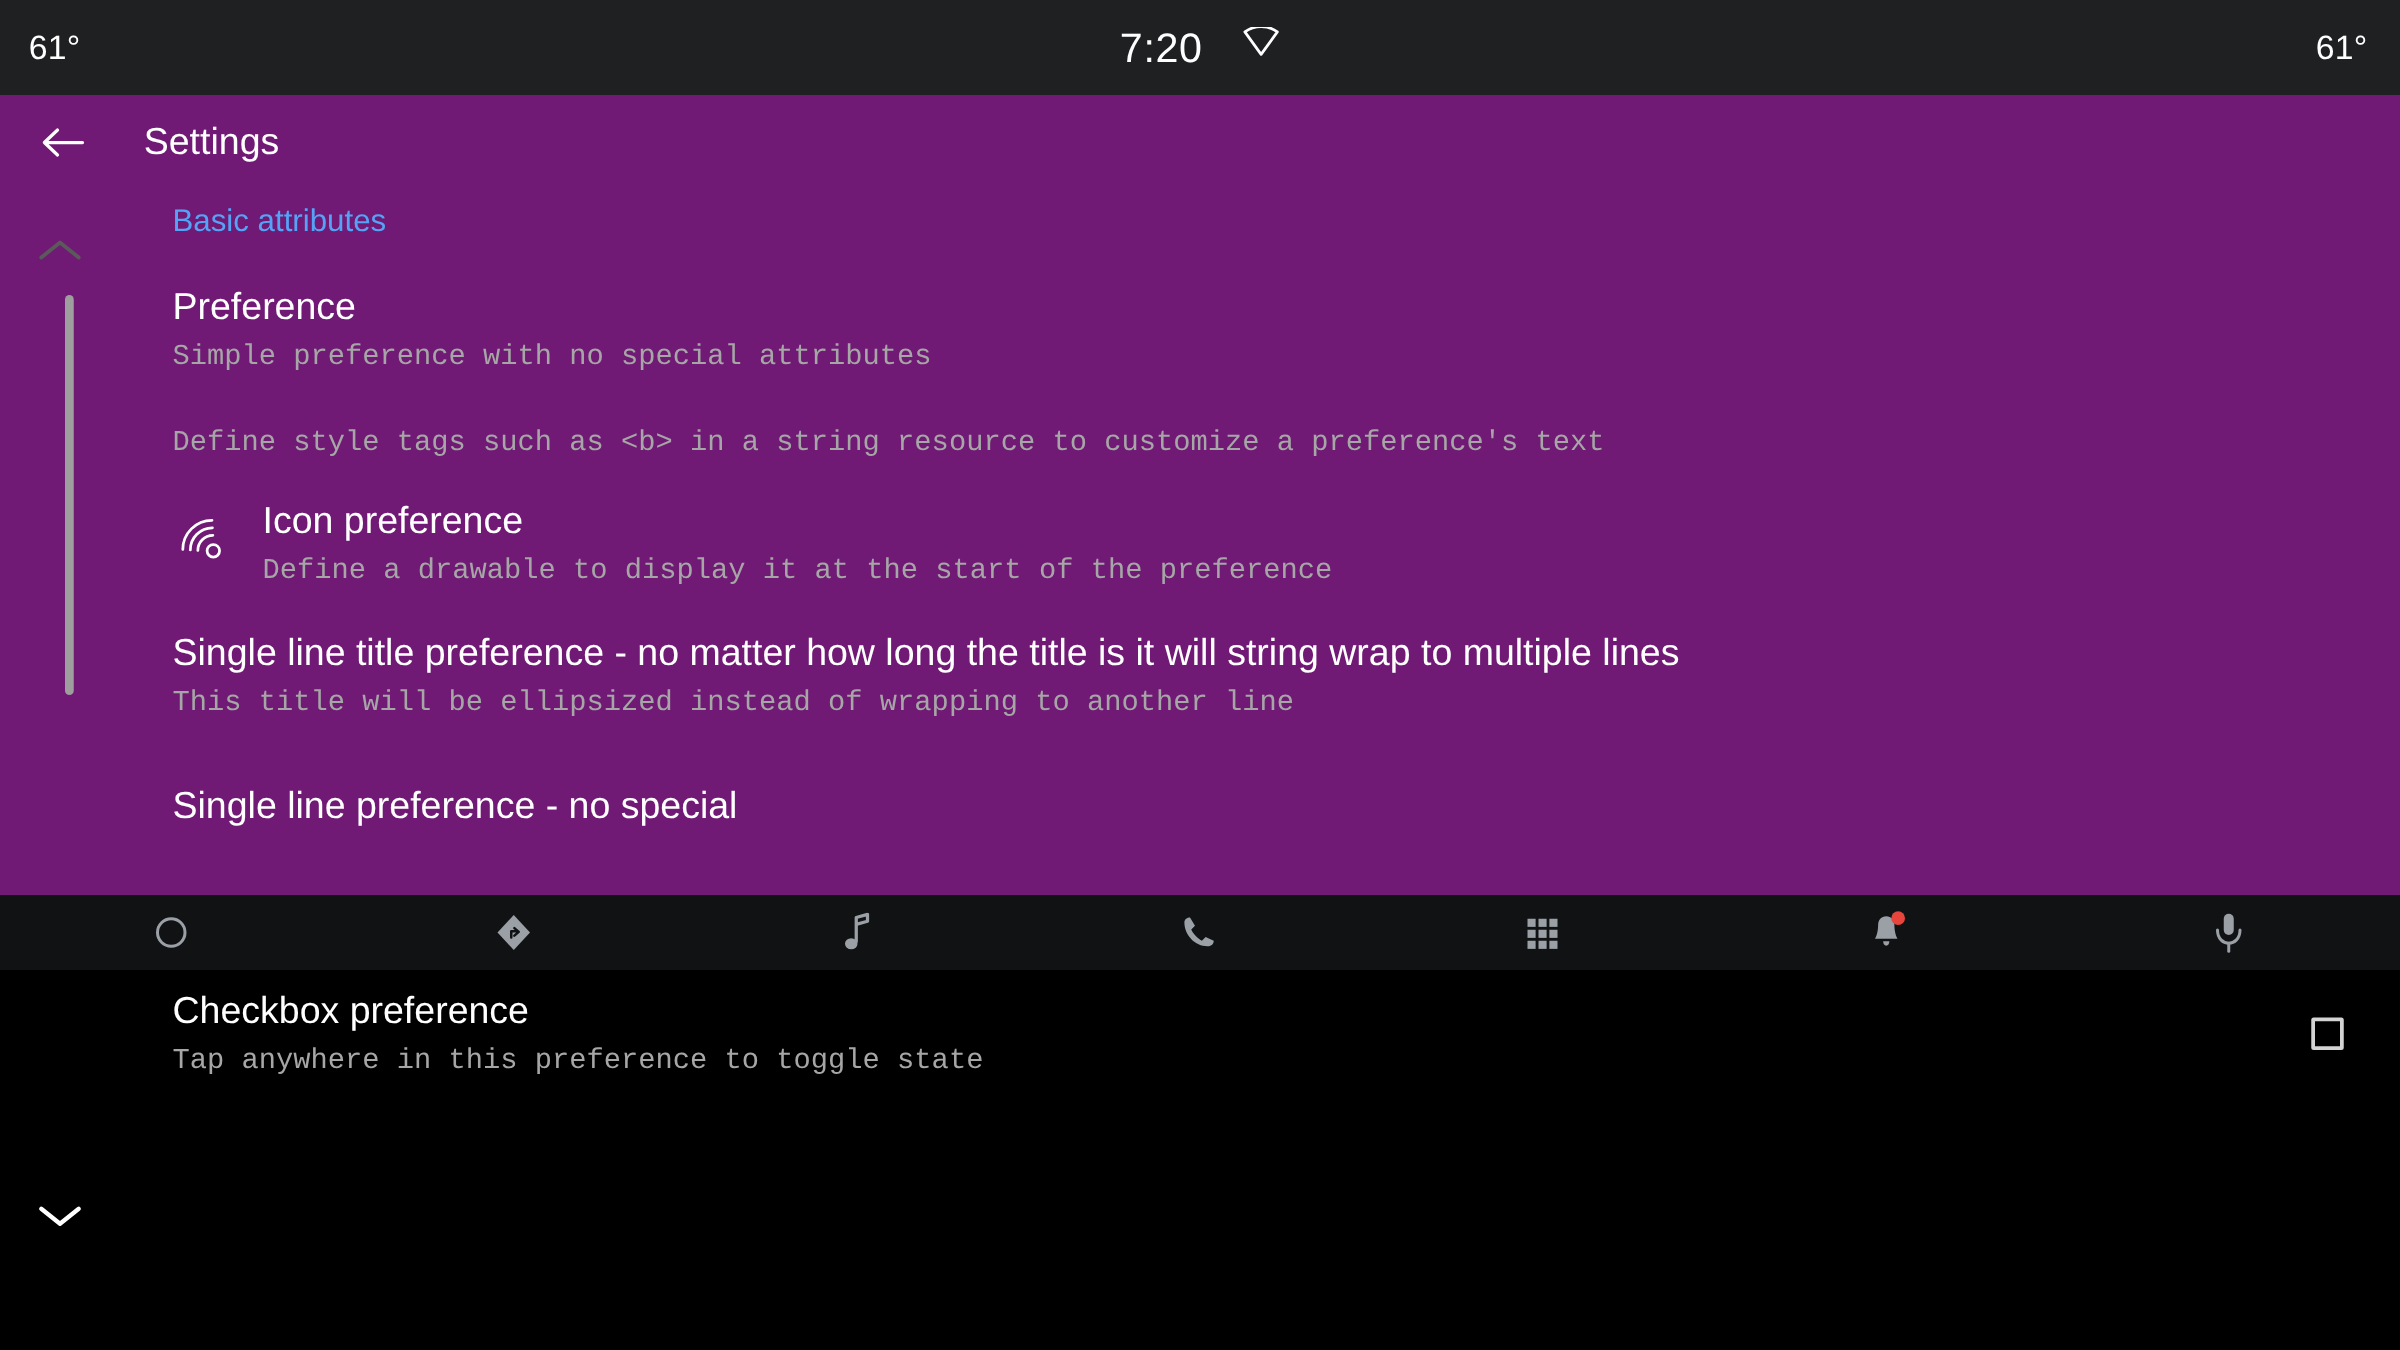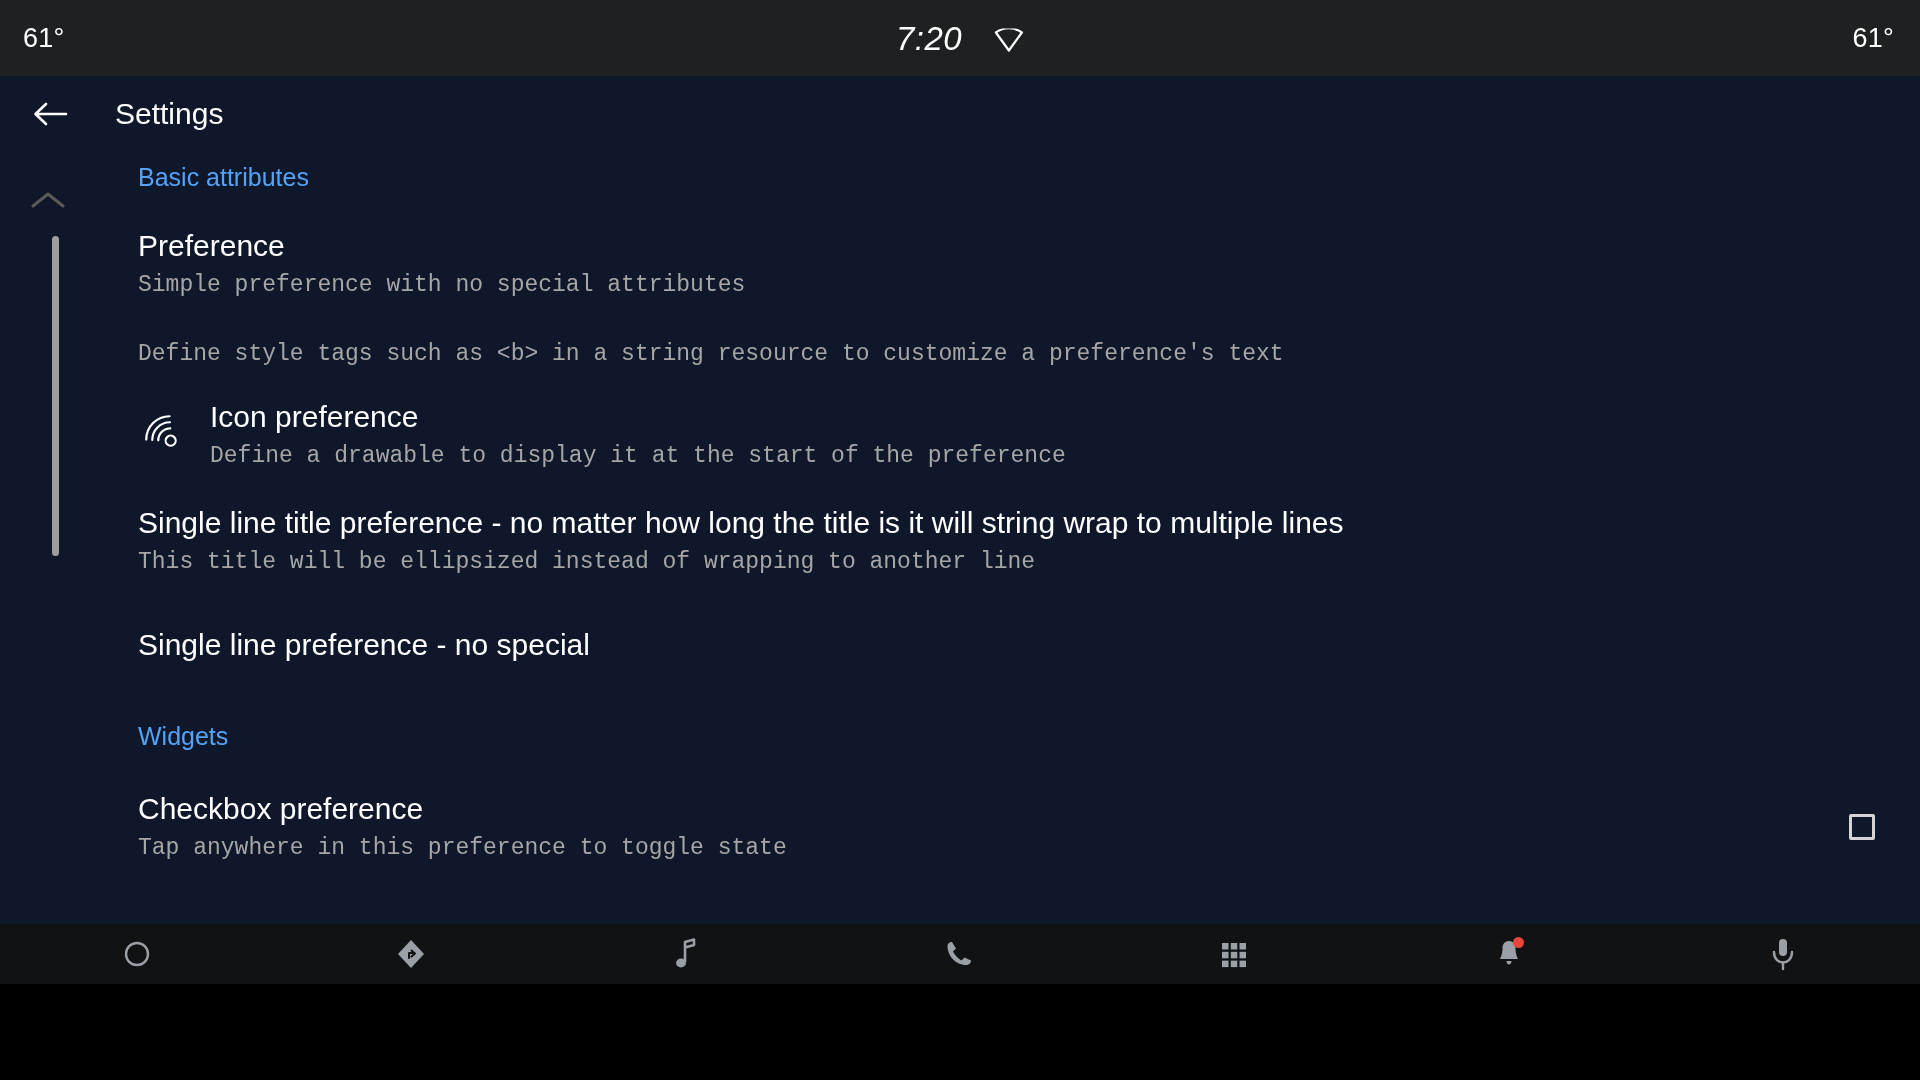--- a/index.html
+++ b/index.html
@@ -5,22 +5,22 @@
 <style>
   * { box-sizing: border-box; margin: 0; padding: 0; }
   html, body {
     width: 1920px; height: 1080px;
     background: #000;
     font-family: "Liberation Sans", sans-serif;
     overflow: hidden;
   }
   #screen {
     position: relative;
-    width: 1920px; height: 984px;
-    background: #0f172a;
+    width: 1920px; height: 776px;
+    background: #701a75;
   }
 
   
   .status-bar {
     position: absolute; top: 0; left: 0;
     width: 1920px; height: 76px;
     background: #1e2021;
     display: flex; align-items: center;
     color: #ffffff;
   }
@@ -28,21 +28,21 @@
     font-size: 27px;
     letter-spacing: 0.2px;
     color: #ffffff;
     line-height: 1;
   }
   .status-temp.left  { position: absolute; left: 23px; }
   .status-temp.right { position: absolute; right: 26px; }
   .status-center {
     position: absolute; left: 50%; top: 50%;
     transform: translate(-50%, -50%);
-    display: flex; align-items: flex-end; gap: 32px; font-style: italic;
+    display: flex; align-items: flex-start; gap: 32px;
   }
   .status-clock {
     font-size: 33px;
     color: #ffffff;
     line-height: 1;
     letter-spacing: 0.5px;
   }
   .wifi-icon { display: block; }
 
   

